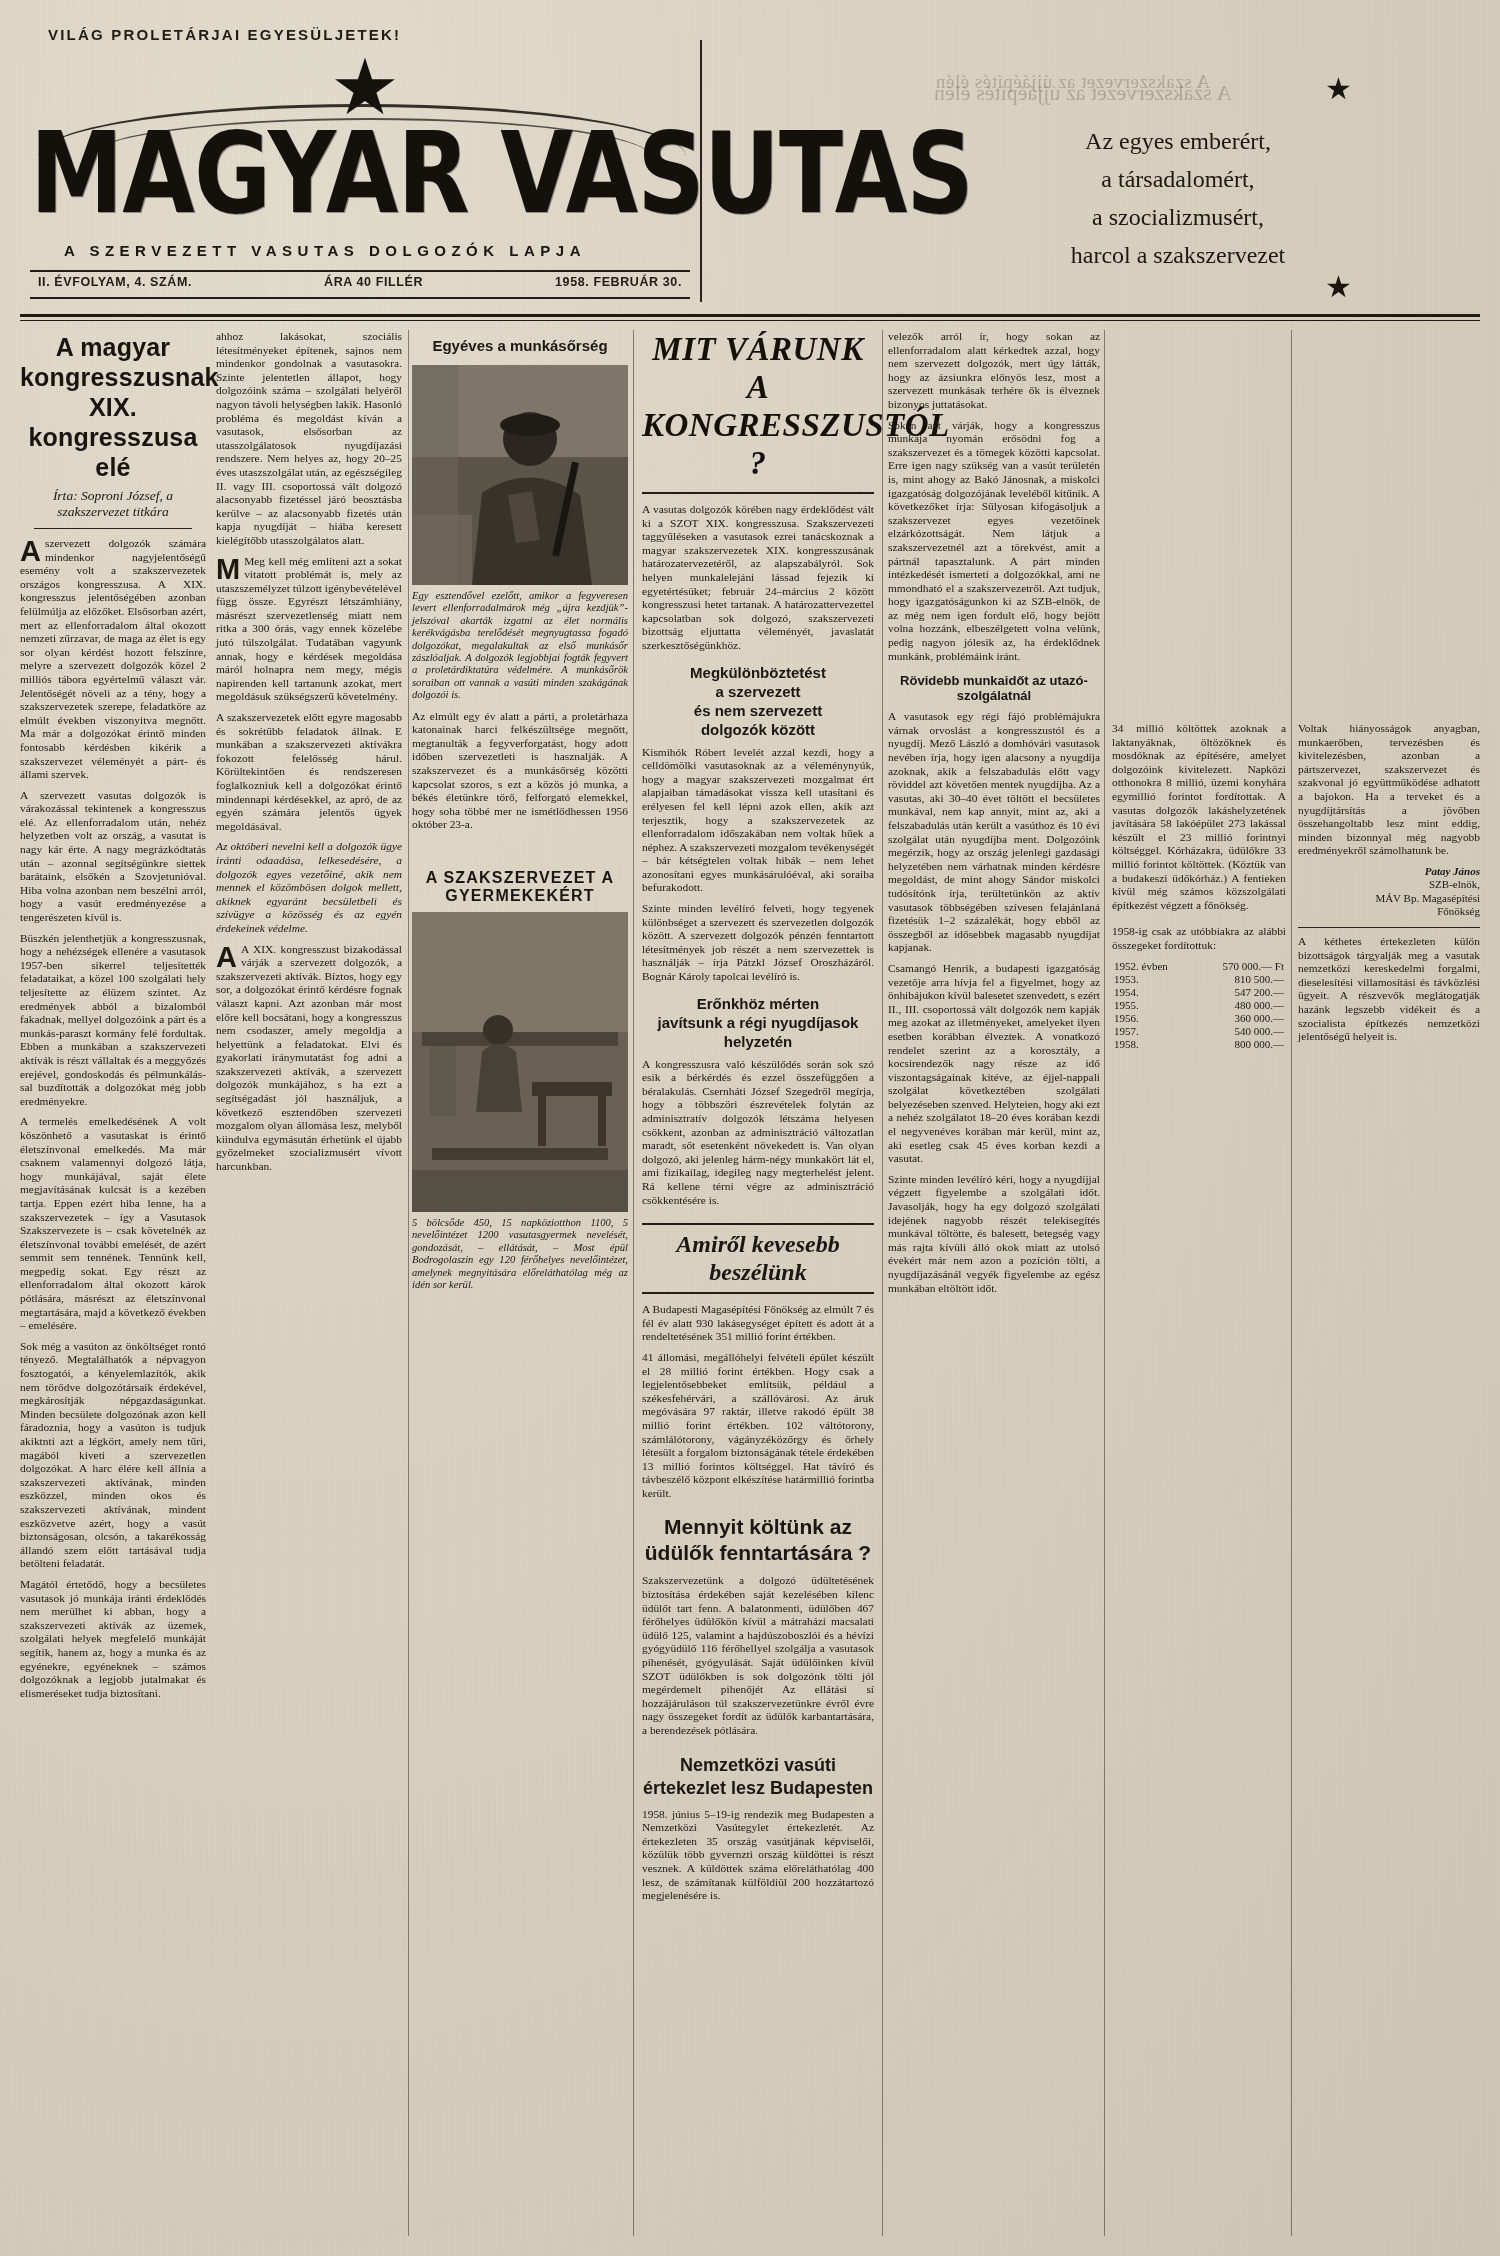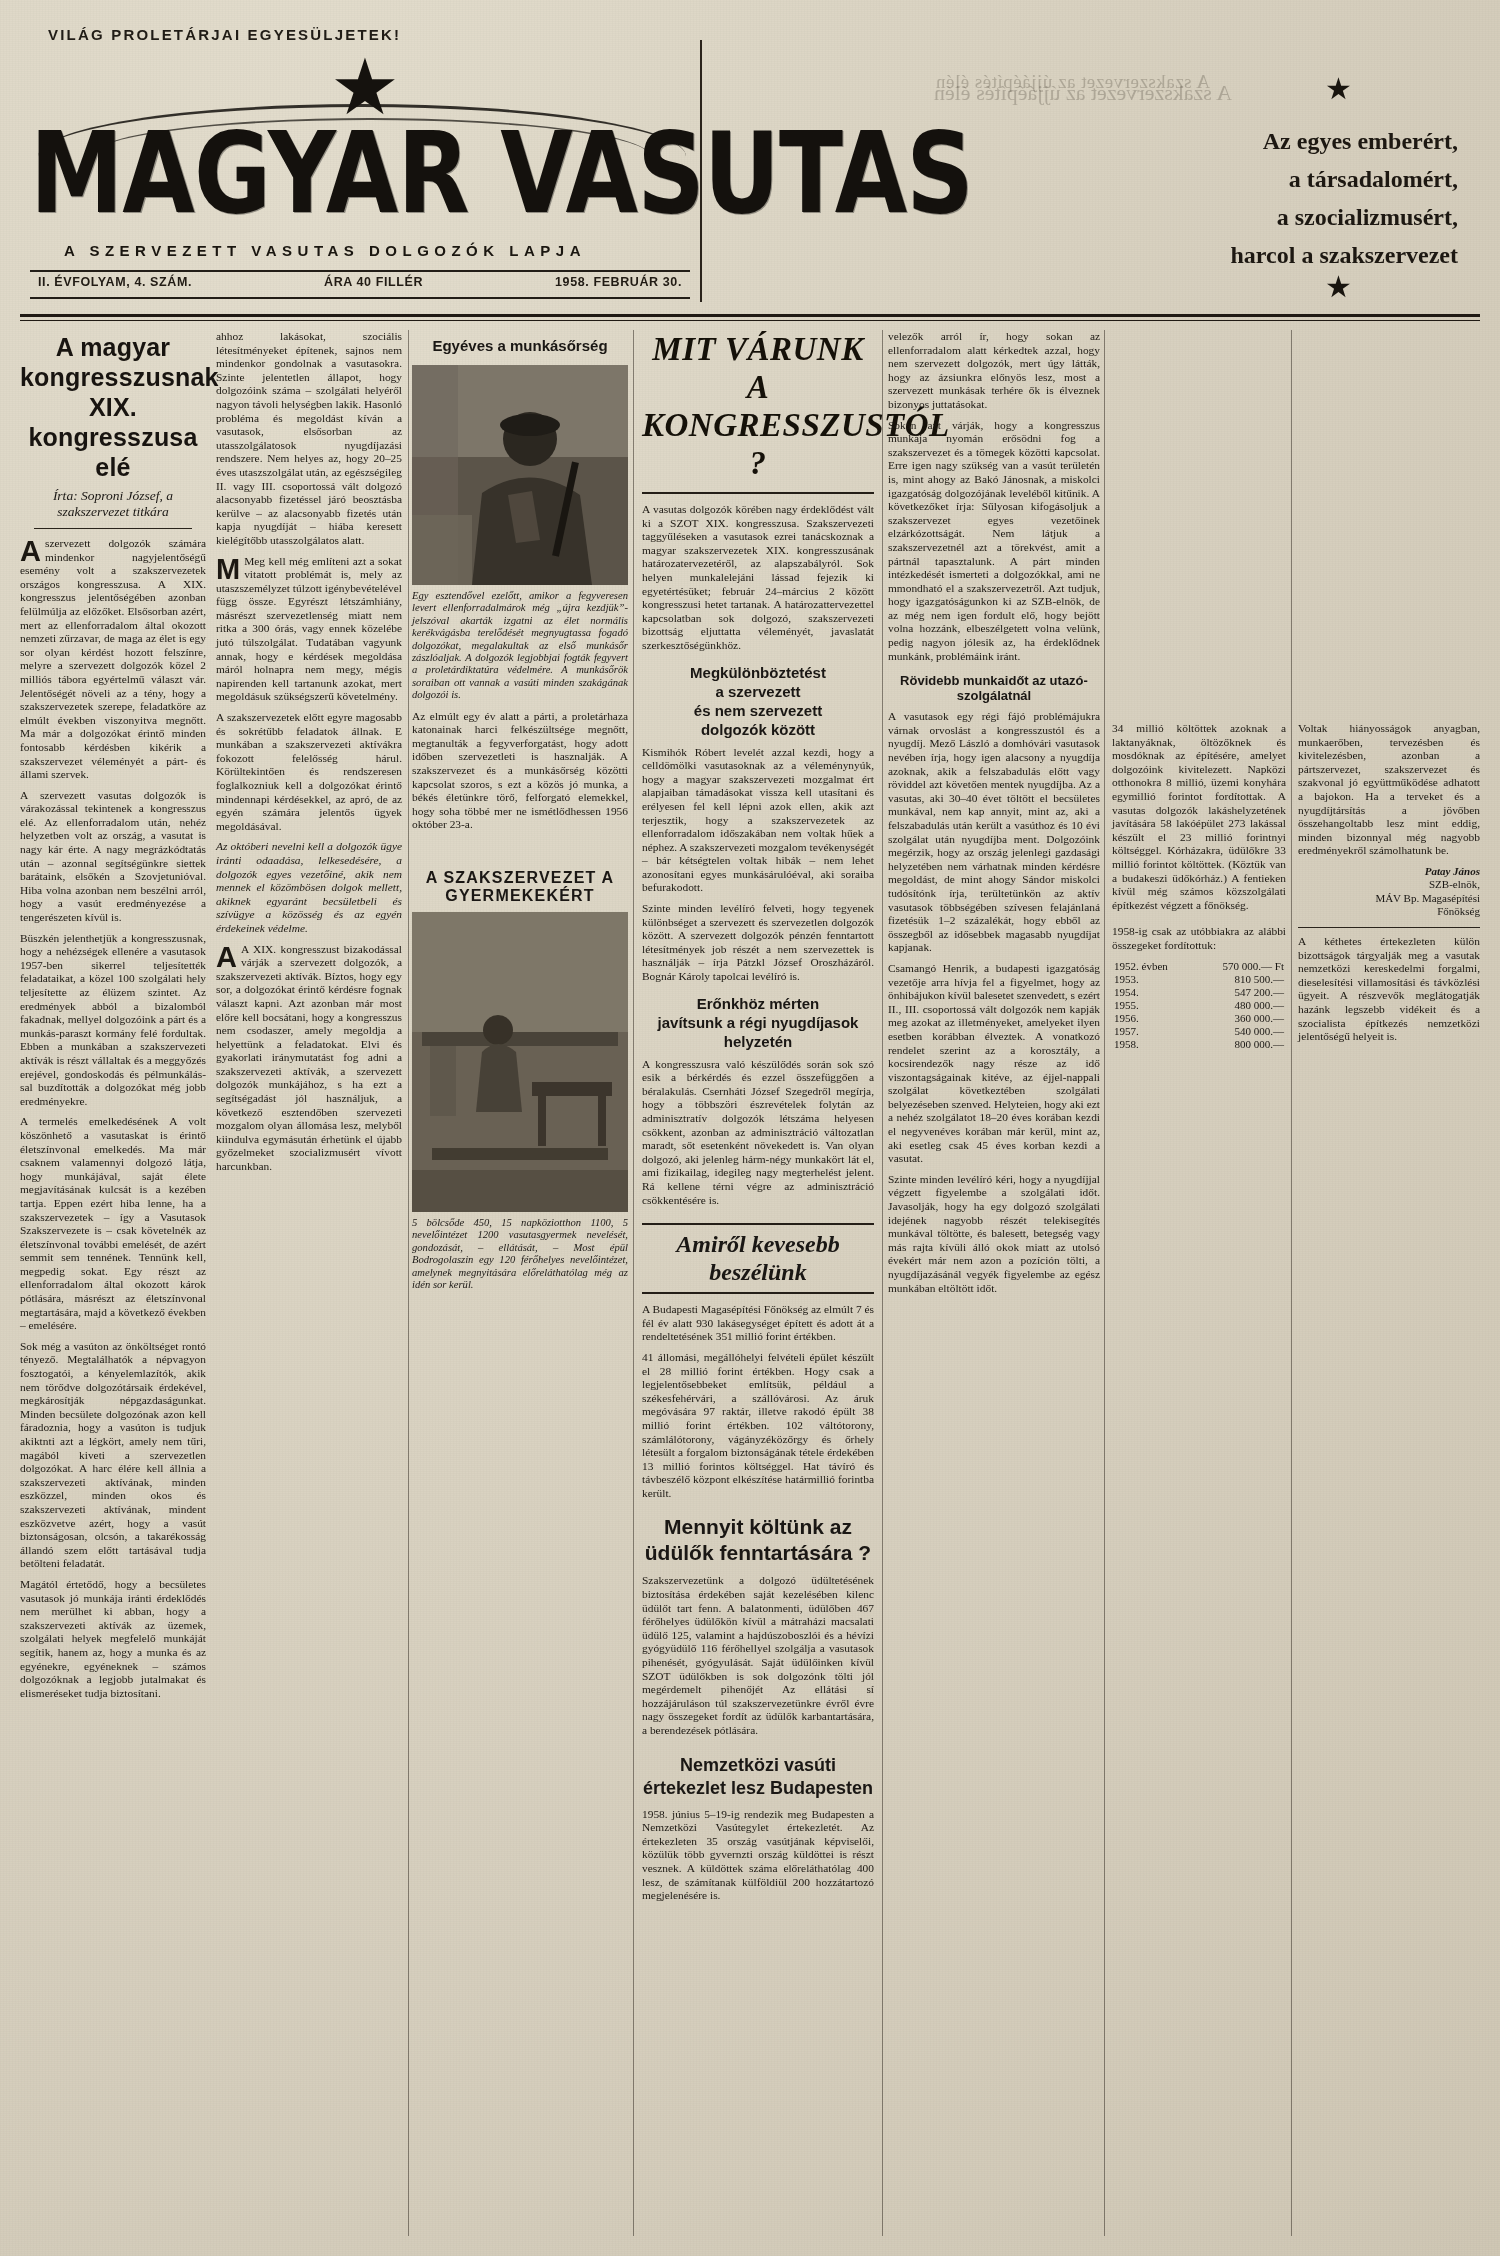--- a/index.html
+++ b/index.html
@@ -86,23 +86,23 @@
     font-size:12.5px;font-weight:bold;letter-spacing:.6px;color:#211b14;
   }
   .issue-line span{padding:0 8px;}
 
   .mh-right{
     position:absolute;left:680px;top:26px;width:780px;height:262px;
     border-left:2px solid #2a231b;
   }
   .mh-right .motto{
     position:absolute;right:24px;top:82px;width:560px;
-    text-align:right;
-    font-family:"Liberation Serif", serif;
-    font-size:24px;line-height:38px;color:#1d1812;font-weight:bold;
+    text-align:center;
+    font-family:"Liberation Serif", serif;
+    font-size:24px;line-height:38px;color:#1d1812;
   }
   .mh-star{position:absolute;color:#19150f;font-size:30px;line-height:30px;}
   .mh-star.a{right:130px;top:34px;}
   .mh-star.b{right:130px;top:232px;}
   .mh-right .ghost{
     position:absolute;left:10px;top:36px;width:520px;
     font-size:22px;color:rgba(70,62,52,0.28);
     transform:scaleX(-1);line-height:34px;
     font-family:"Liberation Serif", serif;
   }

